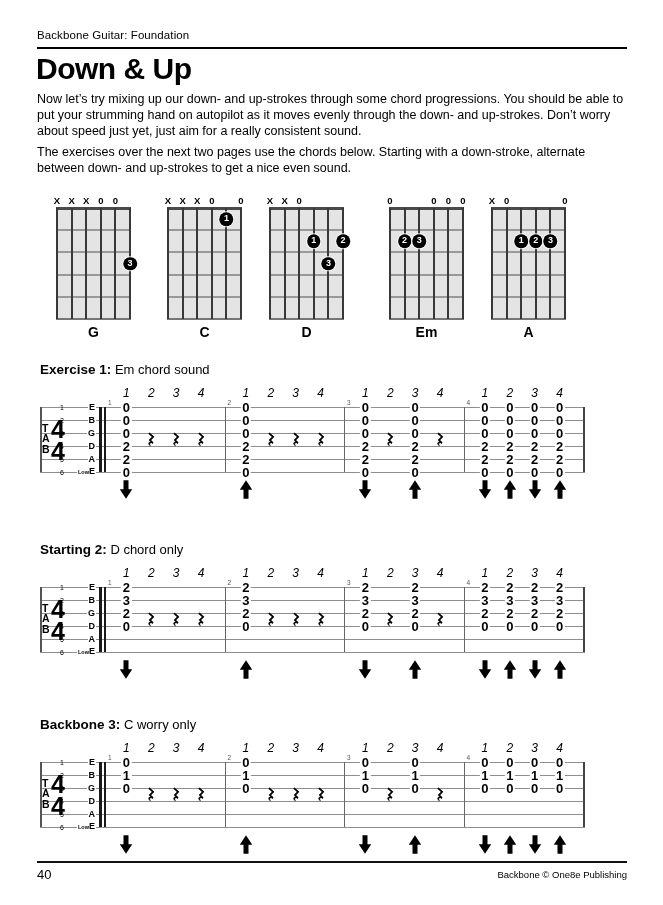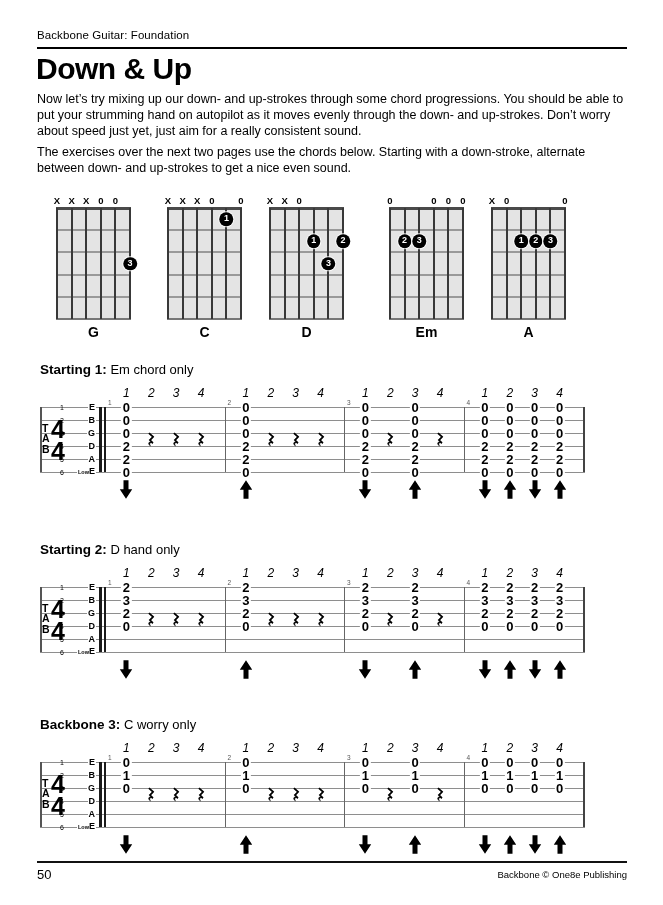--- a/index.html
+++ b/index.html
@@ -196,21 +196,21 @@
         <div class="vline" style="left: 72px;"></div>
         <div class="finger-dot" style="left: 29.2px; top: 33.3px;">1</div>
         <div class="finger-dot" style="left: 43.8px; top: 33.3px;">2</div>
         <div class="finger-dot" style="left: 58.4px; top: 33.3px;">3</div>
       </div>
       <div class="chord-name">A</div>
     </div>
   </div>
 <div id="exercises">
     <section class="exercise" style="top: 362px;">
-      <div class="ex-title"><span class="bold">Starting 1:</span><span> Em chord only</span></div>
+      <div class="ex-title"><span class="bold">Exercise 1:</span><span> Em chord sound</span></div>
       <div class="system">
         <div class="staff-line" style="top: 0px;"></div>
         <div class="staff-line" style="top: 13px;"></div>
         <div class="staff-line" style="top: 26px;"></div>
         <div class="staff-line" style="top: 39px;"></div>
         <div class="staff-line" style="top: 52px;"></div>
         <div class="staff-line" style="top: 65px;"></div>
         <div class="tab-head">
           <div class="head-edge"></div>
           <span class="tab-letter" style="top: 15.5px;">T</span>
@@ -395,21 +395,21 @@
               <span class="tab-fret-number" style="top: 65px;">0</span>
               <span class="stroke-arrow"><svg width="13" height="19" viewBox="0 0 14 20">
                   <path d="M7 0 L13.7 10.4 H9.7 V20 H4.3 V10.4 H0.3 Z"></path>
                 </svg></span>
             </div>
           </div>
         </div>
       </div>
     </section>
     <section class="exercise" style="top: 542px;">
-      <div class="ex-title"><span class="bold">Starting 2:</span><span> D hand only</span></div>
+      <div class="ex-title"><span class="bold">Starting 2:</span><span> D chord only</span></div>
       <div class="system">
         <div class="staff-line" style="top: 0px;"></div>
         <div class="staff-line" style="top: 13px;"></div>
         <div class="staff-line" style="top: 26px;"></div>
         <div class="staff-line" style="top: 39px;"></div>
         <div class="staff-line" style="top: 52px;"></div>
         <div class="staff-line" style="top: 65px;"></div>
         <div class="tab-head">
           <div class="head-edge"></div>
           <span class="tab-letter" style="top: 15.5px;">T</span>
@@ -755,14 +755,14 @@
                   <path d="M7 0 L13.7 10.4 H9.7 V20 H4.3 V10.4 H0.3 Z"></path>
                 </svg></span>
             </div>
           </div>
         </div>
       </div>
     </section>
   </div>
 
 <div class="abs footer-rule"></div>
-<div class="abs page-number">50</div>
+<div class="abs page-number">40</div>
 <div class="abs copyright">Backbone © One8e Publishing</div>
 
 </body></html>

